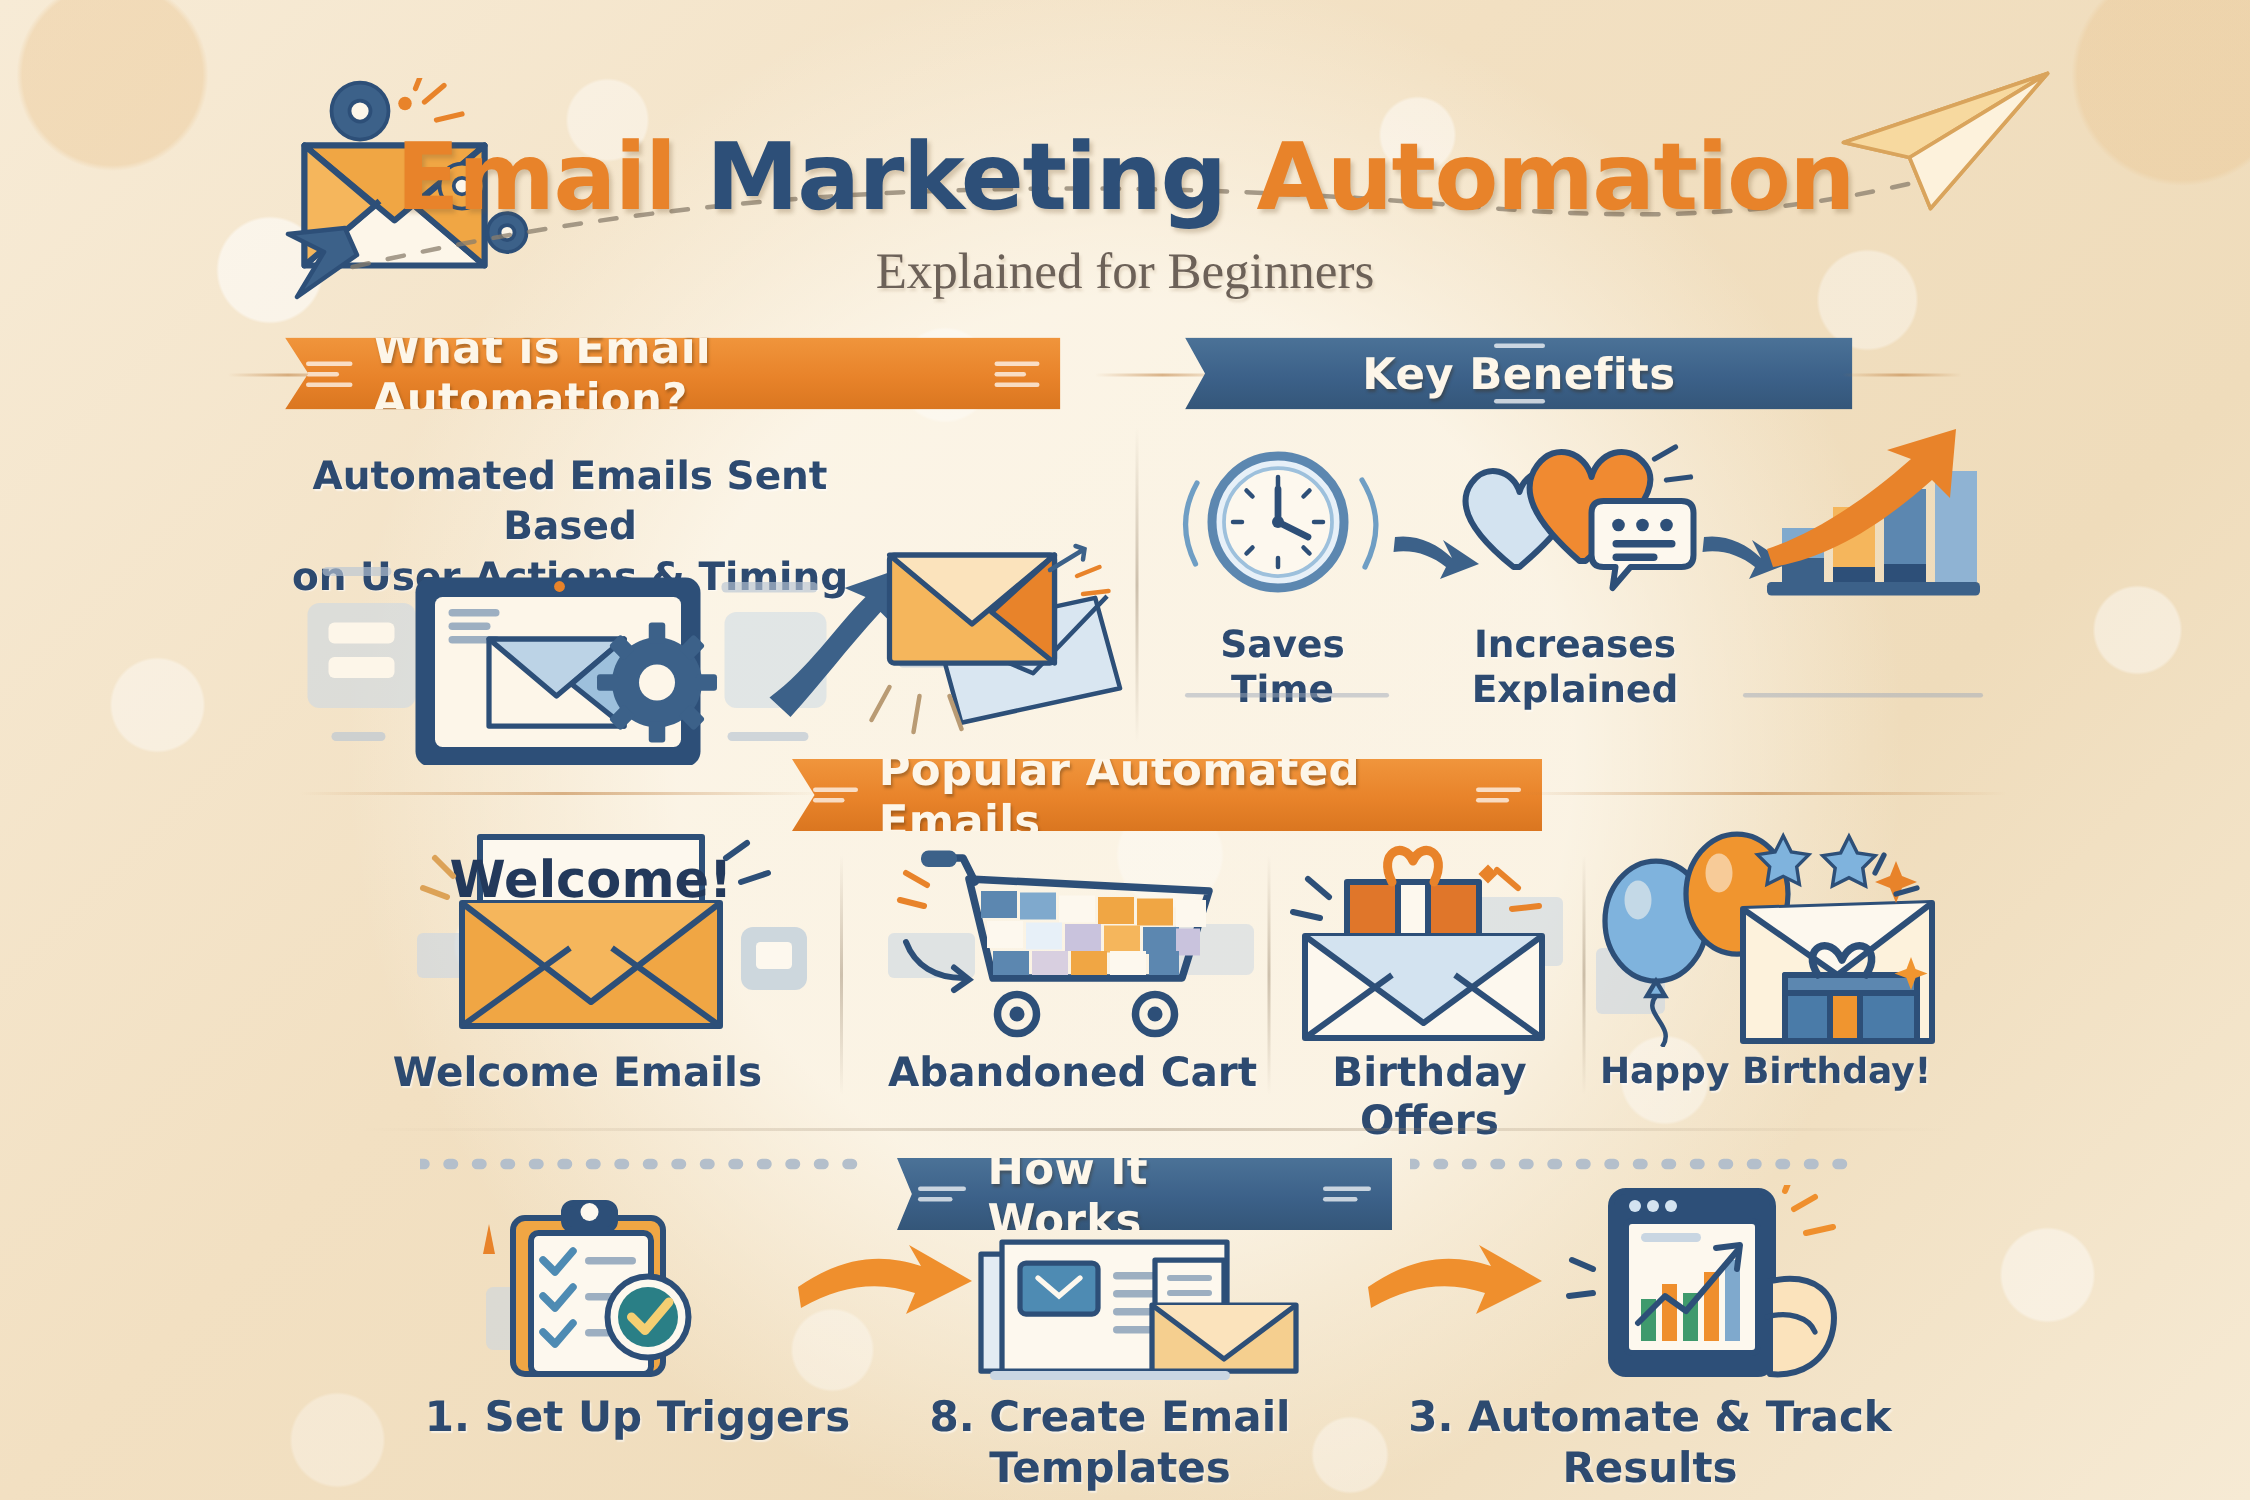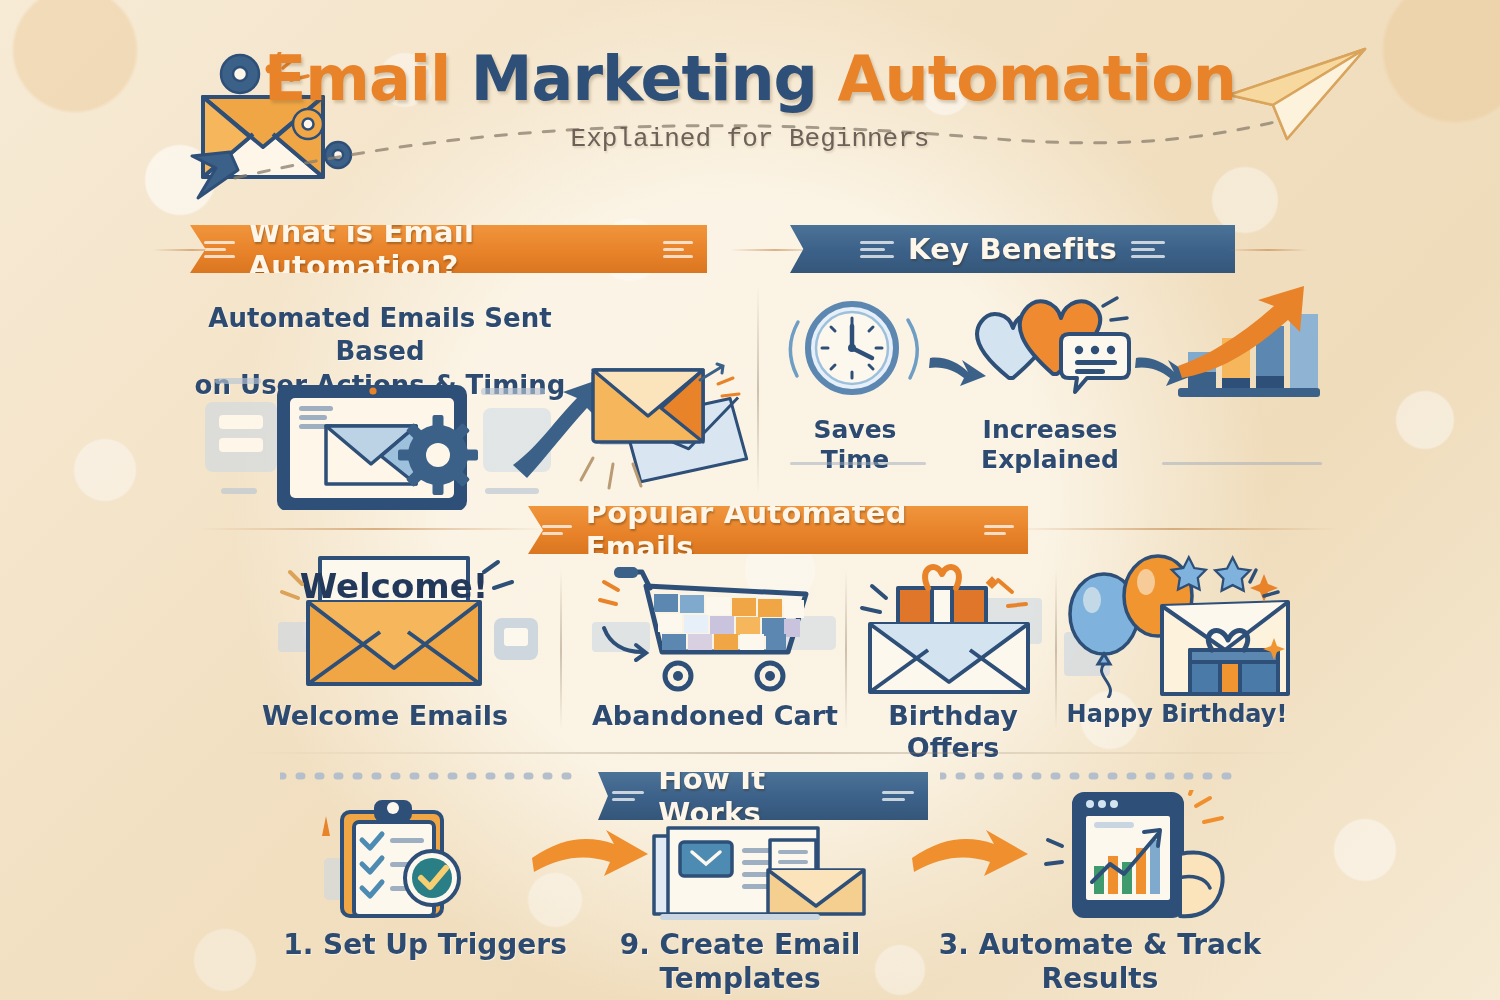--- a/index.html
+++ b/index.html
@@ -41,27 +41,28 @@
   
   .title-row {
     position: absolute; left: 0; top: 48px; width: 100%;
     text-align: center;
   }
   .title {
     font-family: "DejaVu Sans", sans-serif;
     font-size: 62px; font-weight: bold; letter-spacing: -1px;
     line-height: 1;
     text-shadow: 2px 3px 3px rgba(120,90,50,.28);
+    margin-top: 39px;
   }
   .t-orange { color: #e8832a; }
   .t-blue   { color: #2d4f78; }
   .subtitle {
     margin-top: 14px;
-    font-family: Liberation Mono, monospace;
-    font-size: 26px; color: #6c6158; font-weight: 500;
+    font-family: Liberation Serif, serif;
+    font-size: 34px; color: #6c6158; font-weight: 500;
     text-shadow: 1px 2px 2px rgba(120,90,50,.18);
   }
 
   .logo-mark { position: absolute; left: 178px; top: 52px; width: 200px; height: 150px; }
   .plane-mark { position: absolute; left: 1215px; top: 35px; width: 160px; height: 120px; }
   .dash-trail { position: absolute; left: 225px; top: 108px; width: 1060px; height: 90px; }
 
   
   .ribbon {
     position: absolute; height: 48px;
@@ -167,21 +168,21 @@
       </span>
     <span>What is Email Automation?</span>
     <span class="deco">
         <i></i>
         <i></i>
         <i></i>
       </span>
   </div>
 
   <div class="ribbon-line" style="left:730px; top:249px; width:90px;"></div>
-  <div class="ribbon blue" style="left:790px; top:225px; width:445px;">
+  <div class="ribbon blue" style="left:790px; top:225px; width:445px;flex-direction:column;">
     <span class="deco">
         <i></i>
         <i></i>
         <i></i>
       </span>
     <span>Key Benefits</span>
     <span class="deco">
         <i></i>
         <i></i>
         <i></i>
@@ -624,16 +625,16 @@
         <line x1="150" y1="4" x2="154" y2="-6"></line>
       </g>
       <g stroke="#2d4f78" stroke-width="4" stroke-linecap="round">
         <line x1="22" y1="56" x2="8" y2="50"></line>
         <line x1="22" y1="72" x2="6" y2="74"></line>
       </g>
     </svg>
   </div>
 
   <div class="caption" style="position:absolute; left:280px; top:928px; width:290px; font-size:28px;">1. Set Up Triggers</div>
-  <div class="caption" style="position:absolute; left:575px; top:928px; width:330px; font-size:28px;">9. Create Email Templates</div>
+  <div class="caption" style="position:absolute; left:575px; top:928px; width:330px; font-size:28px;">8. Create Email Templates</div>
   <div class="caption" style="position:absolute; left:920px; top:928px; width:360px; font-size:28px;">3. Automate &amp; Track Results</div>
 
 </div>
 
 </body></html>

